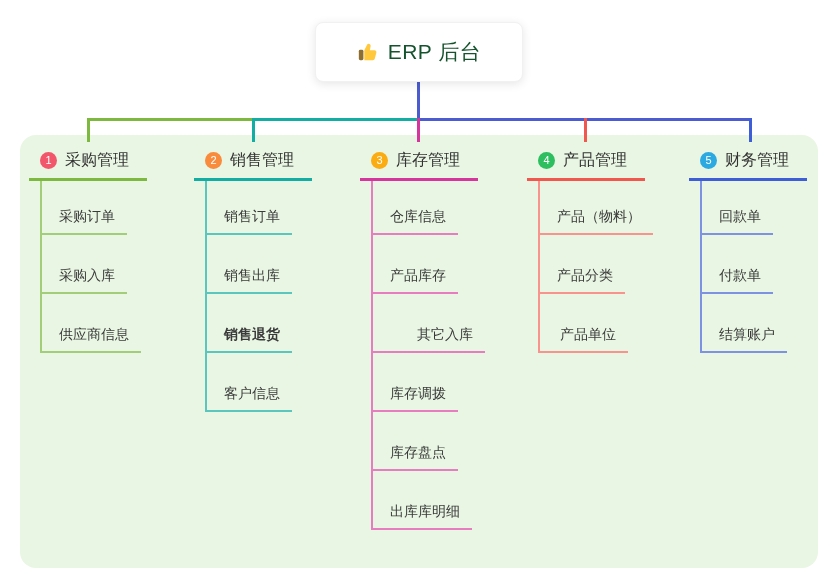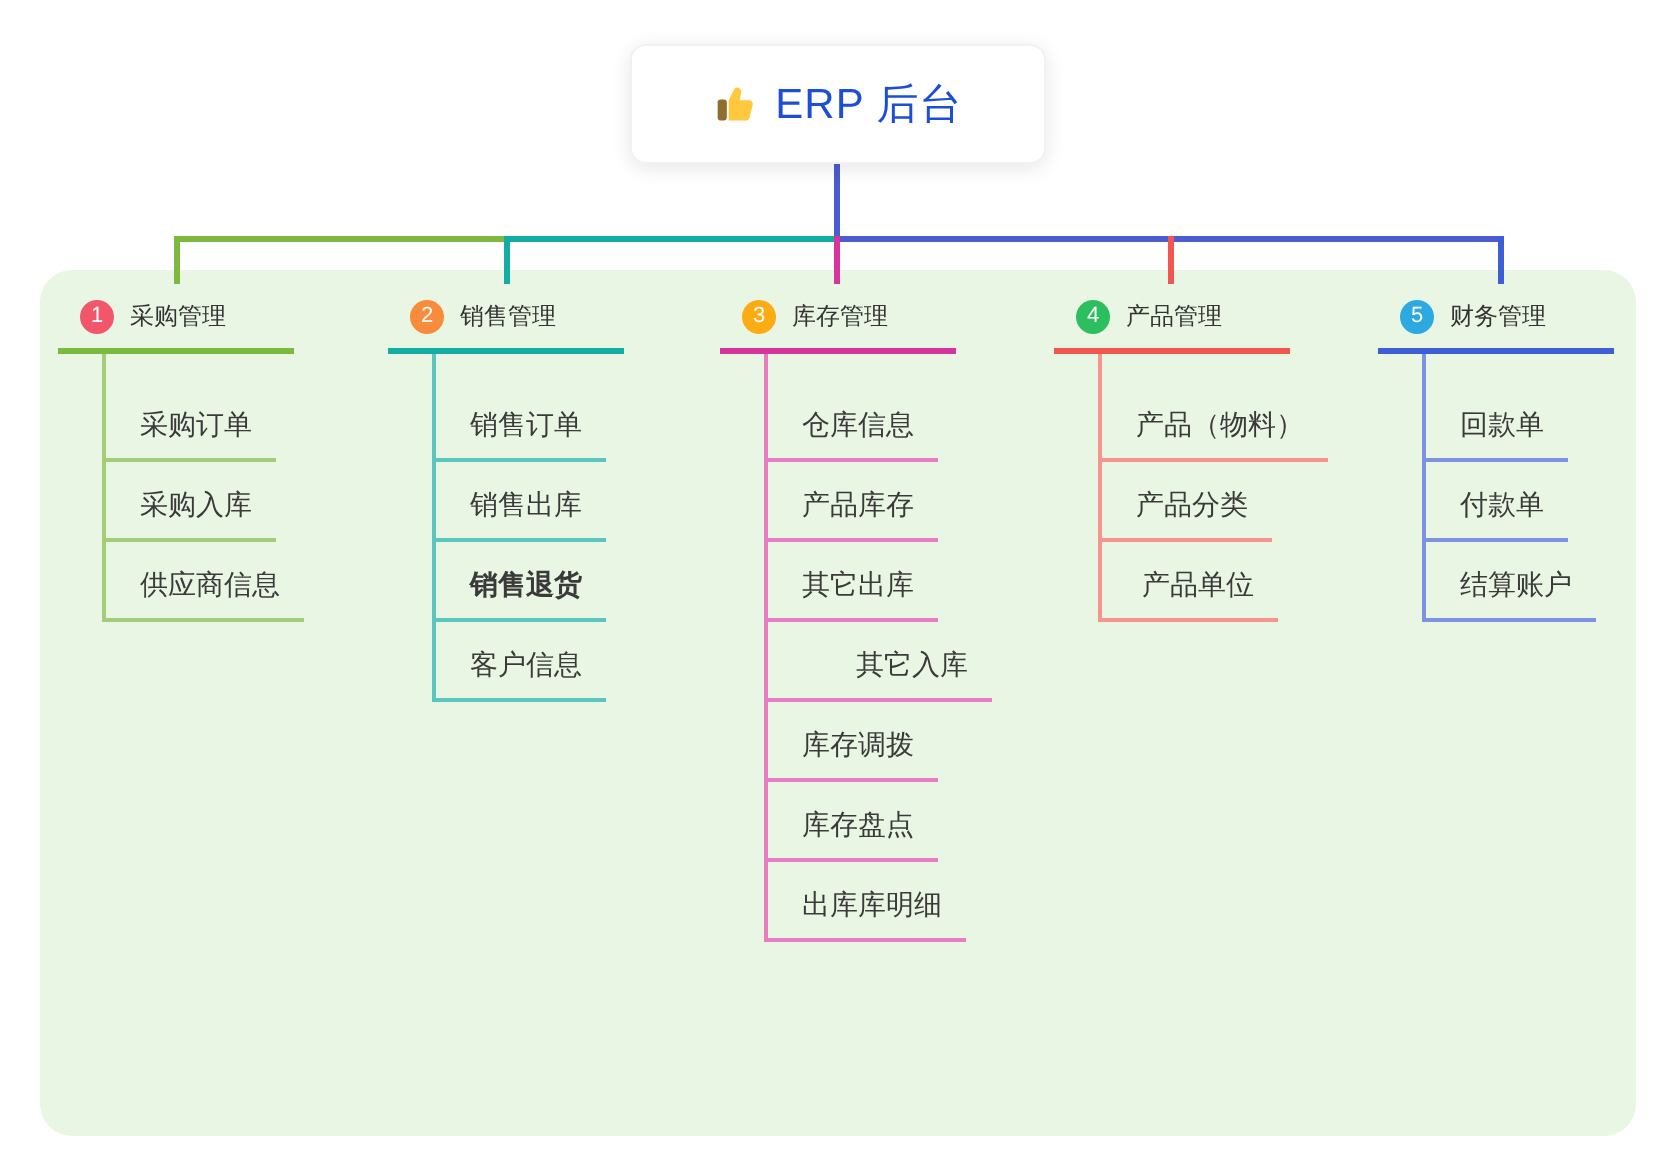--- a/index.html
+++ b/index.html
@@ -17,46 +17,46 @@
   }
 
   
   .root-card{
     position:absolute;left:315px;top:22px;width:208px;height:60px;
     background:#ffffff;border:1px solid #f1f1f1;border-radius:8px;
     box-shadow:0 2px 10px rgba(0,0,0,.10);
     display:flex;align-items:center;justify-content:center;gap:9px;
     z-index:2;box-sizing:border-box;cursor:default;
   }
-  .root-card .root-label{font-size:21px;color:#1d4ed8;letter-spacing:.5px;}
+  .root-card .root-label{font-size:21px;color:#14532d;letter-spacing:.5px;}
   .root-card svg{display:block;}
 
   
   .conn{position:absolute;z-index:1;}
 
   
   .branch{position:absolute;top:148px;width:160px;z-index:2;}
   .branch-header{
     width:118px;box-sizing:border-box;
     display:flex;align-items:center;gap:8px;
     padding:2px 0 7px 11px;
     border-bottom:3px solid #999;
     cursor:pointer;
   }
   .badge{
     width:17px;height:17px;border-radius:50%;flex:0 0 auto;
     color:#fff;font-size:11px;line-height:17px;text-align:center;
   }
-  .branch-title{font-size:12px;color:#333;white-space:nowrap;}
+  .branch-title{font-size:16px;color:#333;white-space:nowrap;}
   .children{
-    margin-left:22px;width:max-content;
+    margin-left:11px;width:max-content;
     border-left:2px solid #ccc;
   }
   .child{
-    height:40px;box-sizing:border-box;
+    height:59px;box-sizing:border-box;
     display:flex;align-items:flex-end;cursor:pointer;
   }
   .child:first-child{height:54px;}
   .child .child-label{
     display:block;white-space:nowrap;
     padding:0 12px 7px 17px;
     border-bottom:2px solid #ccc;
     font-size:14px;color:#3a3a3a;
   }
 </style>
@@ -131,23 +131,20 @@
       <span class="branch-title">库存管理</span>
     </div>
     <div class="children" style="border-left-color: rgb(232, 124, 192);">
           <div class="child">
     <span class="child-label" style="border-bottom-color: rgb(232, 124, 192);">仓库信息</span>
   </div>
           <div class="child">
     <span class="child-label" style="border-bottom-color: rgb(232, 124, 192);">产品库存</span>
   </div>
           <div class="child">
-    <span class="child-label" style="border-bottom-color: rgb(232, 124, 192);">其它出库</span>
-  </div>
-          <div class="child">
     <span class="child-label" style="border-bottom-color: rgb(232, 124, 192); padding-left: 44px;">其它入库</span>
   </div>
           <div class="child">
     <span class="child-label" style="border-bottom-color: rgb(232, 124, 192);">库存调拨</span>
   </div>
           <div class="child">
     <span class="child-label" style="border-bottom-color: rgb(232, 124, 192);">库存盘点</span>
   </div>
           <div class="child">
     <span class="child-label" style="border-bottom-color: rgb(232, 124, 192);">出库库明细</span>

